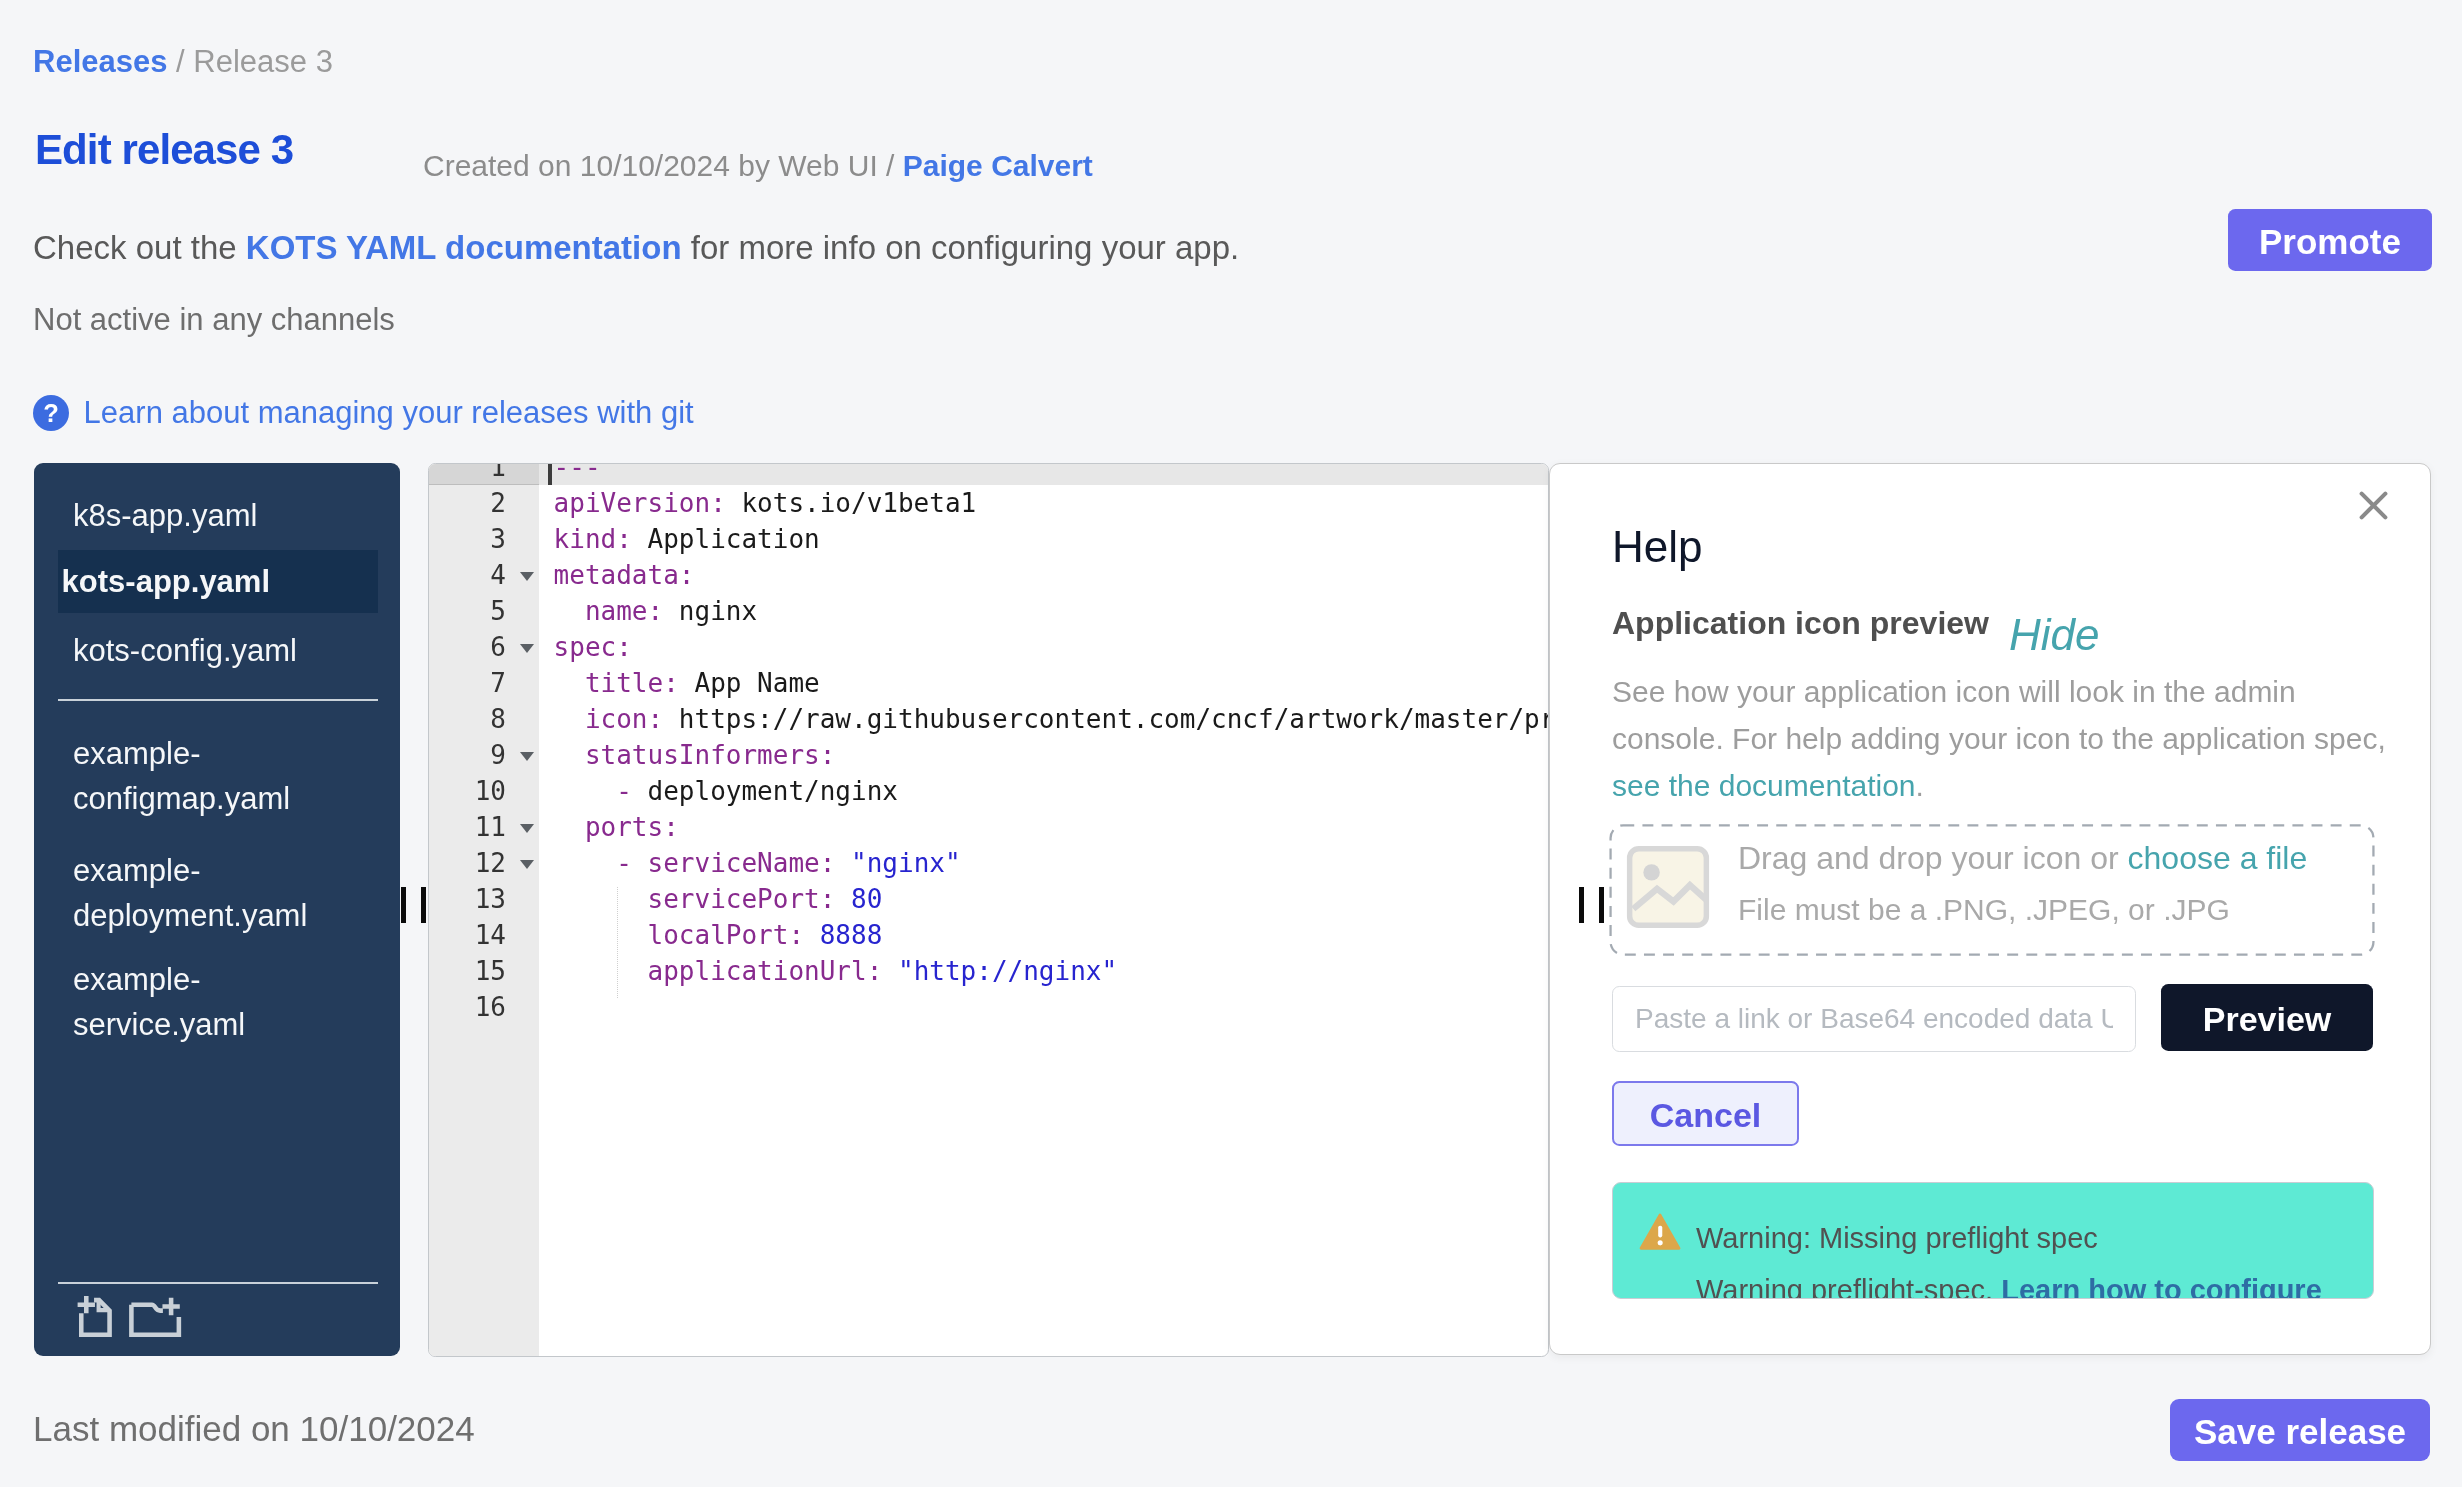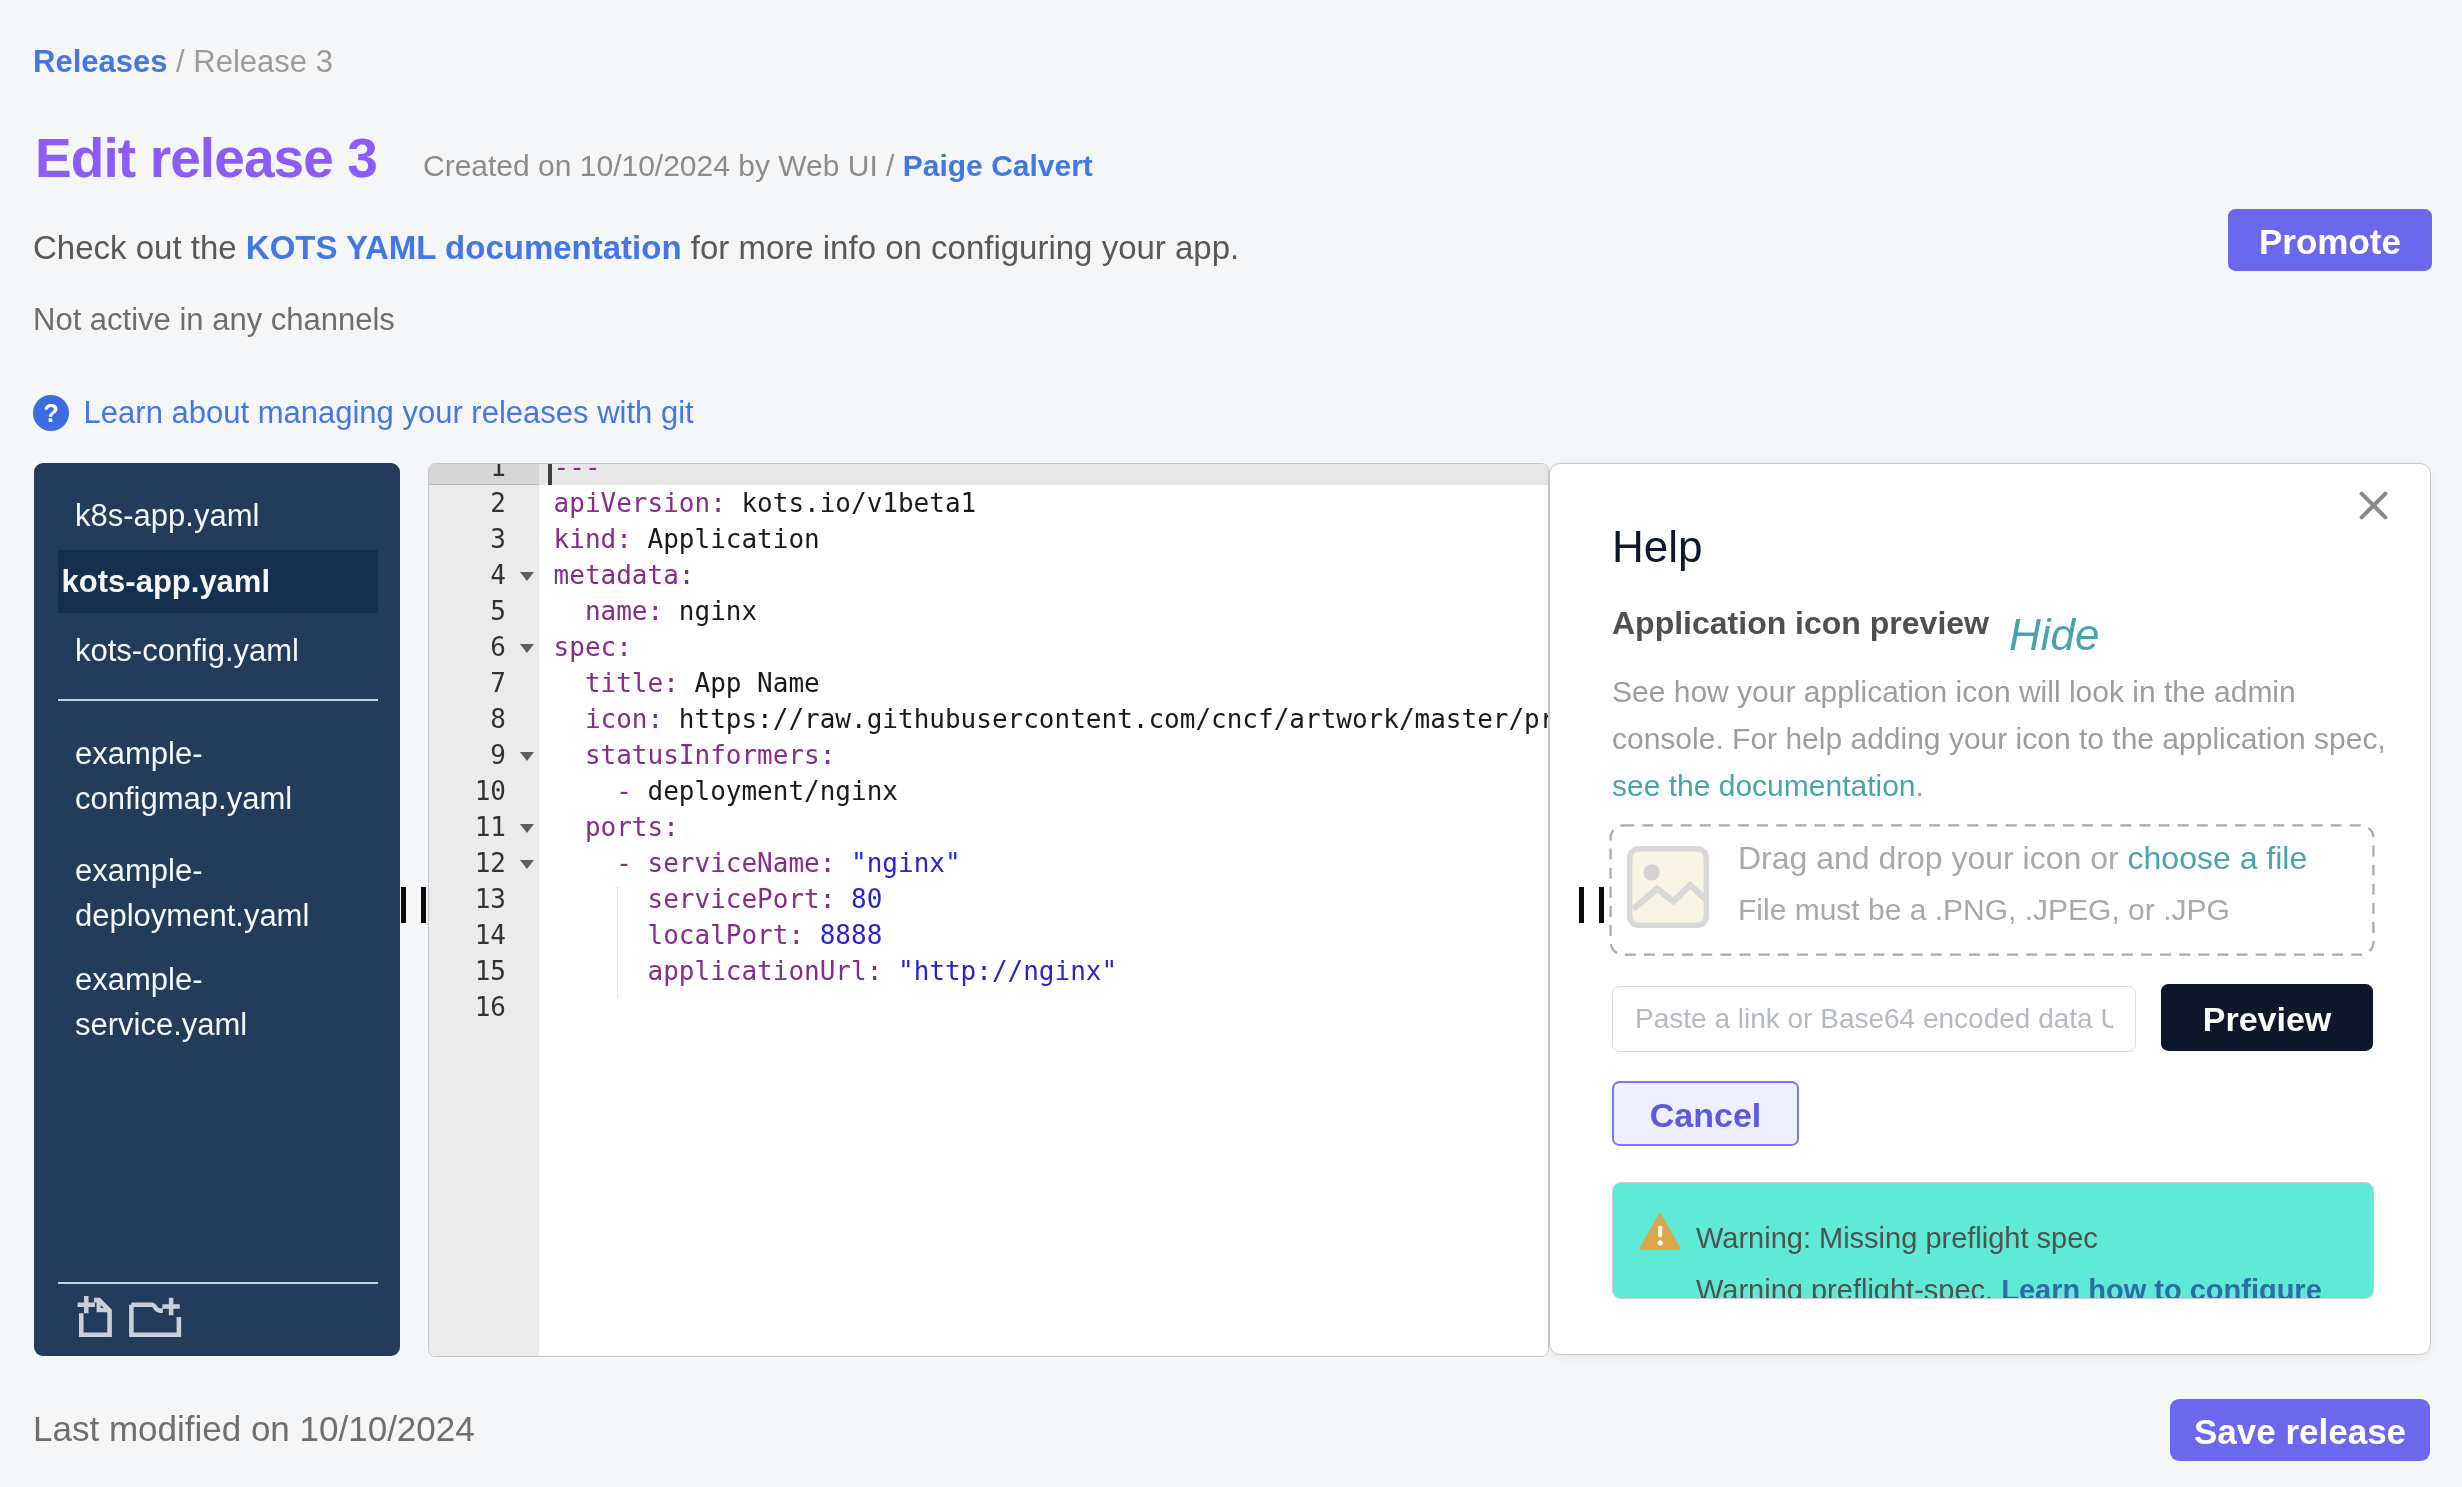--- a/index.html
+++ b/index.html
@@ -3,35 +3,35 @@
 <meta charset="utf-8">
 <style>
   * { margin:0; padding:0; box-sizing:border-box; }
   html,body { width:2462px; height:1488px; }
   body { font-family:"Liberation Sans", sans-serif; background:#f5f6f8; position:relative; overflow:hidden; }
   .stage { position:absolute; left:0; top:0; width:2462px; height:1488px; }
 
   
   .breadcrumb { position:absolute; left:33px; top:44px; font-size:31px; color:#9b9b9b; }
   .breadcrumb a { color:#4377e6; text-decoration:none; font-weight:600; }
-  .page-title { position:absolute; left:35px; top:126px; font-size:55px; font-weight:bold; color:#8b5cf6; letter-spacing:-0.9px; }
+  .page-title { position:absolute; left:35px; top:126px; font-size:42px; font-weight:bold; color:#1d4ed8; letter-spacing:-0.9px; }
   .created-line { position:absolute; left:423px; top:149px; font-size:30px; color:#8c8c8c; }
   .created-line a { color:#4377e6; text-decoration:none; font-weight:600; }
   .subtitle { position:absolute; left:33px; top:229px; font-size:33px; color:#595959; }
   .subtitle a { color:#4377e6; text-decoration:none; font-weight:600; }
   .channel-status { position:absolute; left:33px; top:302px; font-size:31px; color:#6e6e6e; }
   .git-row { position:absolute; left:33px; top:393px; font-size:31px; }
   .git-row .q-icon { display:inline-block; vertical-align:middle; width:36px; height:36px; border-radius:50%; background:#3c6ce0; color:#fff; font-size:25.5px; font-weight:bold; text-align:center; line-height:36px; margin-right:14.6px; }
   .git-row a { color:#4377e6; text-decoration:none; vertical-align:middle; }
   .btn { border:none; cursor:pointer; font-family:"Liberation Sans",sans-serif; padding-top:4.6px; }
   .promote-btn { position:absolute; left:2228px; top:209px; width:204px; height:62px; background:#6c68ee; border-radius:7.3px; color:#fff; font-size:35px; font-weight:bold; }
 
   
   .sidebar { position:absolute; left:34px; top:463px; width:366px; height:893px; background:#243c5b; border-radius:9px; color:#f5f7f9; overflow:hidden; }
-  .file-item { position:absolute; left:0; width:308px; padding-left:41px; padding-right:27px; font-size:31px; line-height:45px; cursor:pointer; }
+  .file-item { position:absolute; left:12px; width:308px; padding-left:27px; padding-right:27px; font-size:31px; line-height:45px; cursor:pointer; }
   .file-item.selected { font-weight:bold; background:#15304f; left:24px; width:320px; padding-left:3.6px; border-radius:0; display:flex; align-items:center; }
   .sb-divider { position:absolute; left:24px; width:320px; height:1.8px; background:#c8d1d9; }
   .sb-icons { position:absolute; left:0; top:824px; width:366px; height:69px; }
   .sb-icon { position:absolute; cursor:pointer; }
 
   
   .editor { position:absolute; left:428px; top:463px; width:1121px; height:894px; background:#fff; border:1.8px solid #c3c7cb; border-radius:7.3px; overflow:hidden; }
   .ed-gutter-bg { position:absolute; left:0; top:0; width:110px; height:100%; background:#ebebeb; }
   .ed-rows { position:absolute; left:0; top:-14.6px; width:100%; }
   .ed-row { position:relative; height:36px; }

